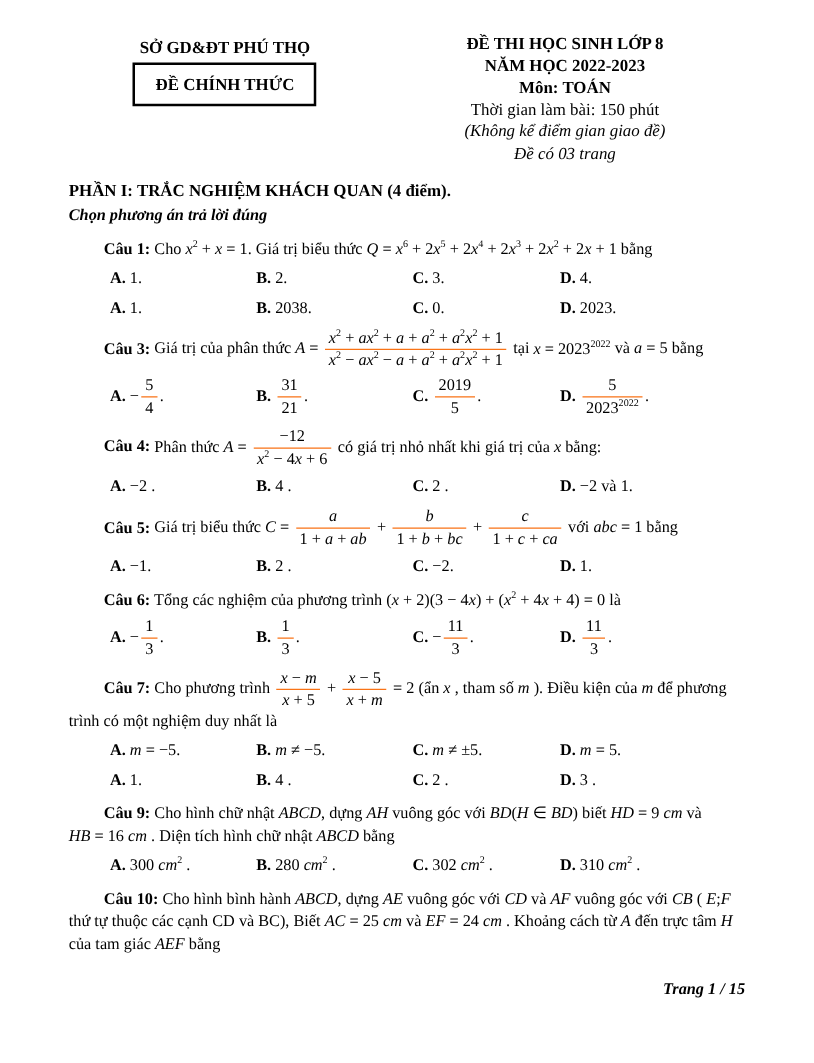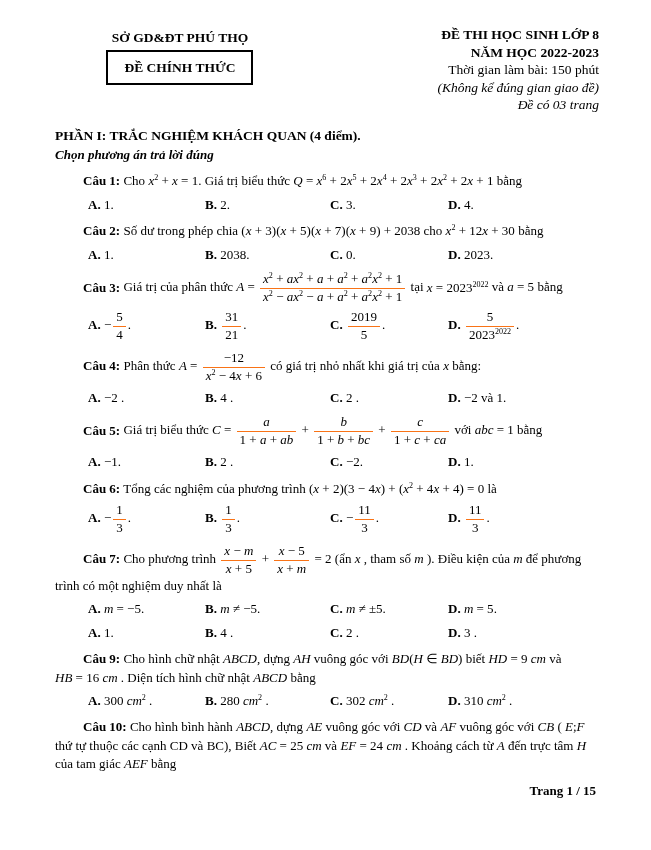--- a/index.html
+++ b/index.html
@@ -9,77 +9,77 @@
         padding:26px 52px 0 55px;}
   .b{font-weight:bold;}
   .i{font-style:italic;}
   .bi{font-weight:bold;font-style:italic;}
   
   .hdr{display:flex;justify-content:space-between;align-items:flex-start;}
   .hdr-left{width:255px;text-align:center;padding-top:2px;}
   .hdr-org{font-weight:bold;font-size:13.5px;}
   .hdr-box{display:inline-block;border:2px solid #000;padding:6px 16px;
            margin-top:3px;font-weight:bold;font-size:13.5px;}
-  .hdr-right{width:300px;text-align:right;font-size:13.5px;line-height:1.3;}
+  .hdr-right{width:300px;text-align:center;font-size:13.5px;line-height:1.3;}
   
   .sec-title{margin-top:12px;font-size:13.5px;}
   .sec-sub{margin-top:1px;}
   
   .q-body{margin:8px 0 0;}
   .q-num{font-weight:bold;margin-left:28px;}
   .options{display:grid;grid-template-columns:117px 125px 118px auto;
            padding-left:33px;margin:5px 0 3px;align-items:center;}
   .option .k{font-weight:bold;}
   
   .math{white-space:nowrap;}
   .mv{font-style:italic;}
   sup{font-size:0.62em;line-height:0;vertical-align:super;}
   .frac{display:inline-block;vertical-align:middle;text-align:center;
         padding:0 2px;line-height:1.15;}
   .frac .num{display:block;border-bottom:1px solid #f97316;padding:0 3px 1px;}
   .frac .den{display:block;padding:1px 3px 0;}
   
-  .footer{position:absolute;right:55px;bottom:50px;font-weight:bold;}
+  .footer{position:absolute;right:55px;bottom:50px;font-weight:bold;font-style:italic;}
 </style>
 </head>
 <body>
 
 <div class="page">
 
   <header class="hdr">
     <div class="hdr-left">
       <div class="hdr-org">SỞ GD&amp;ĐT PHÚ THỌ</div>
       <div>
         <span class="hdr-box">ĐỀ CHÍNH THỨC</span>
       </div>
     </div>
     <div class="hdr-right">
       <div class="b">ĐỀ THI HỌC SINH LỚP 8</div>
       <div class="b">NĂM HỌC 2022-2023</div>
+      <div class="b">Môn: TOÁN</div>
       <div>Thời gian làm bài: 150 phút</div>
-      <div class="i">(Không kể đúng gian giao đề)</div>
+      <div class="i">(Không kể điểm gian giao đề)</div>
       <div class="i">Đề có 03 trang</div>
     </div>
   </header>
 
   <div class="sec-title b">PHẦN I: TRẮC NGHIỆM KHÁCH QUAN (4 điểm).</div>
   <div class="sec-sub bi">Chọn phương án trả lời đúng</div>
 
   <main id="questions">
       <div>
         <p class="q-body"><span class="q-num">Câu 1:</span> Cho <span class="math"><span class="mv">x</span><sup>2</sup> + <span class="mv">x</span> = 1.</span> Giá trị biểu thức <span class="math"><span class="mv">Q</span> = <span class="mv">x</span><sup>6</sup> + 2<span class="mv">x</span><sup>5</sup> + 2<span class="mv">x</span><sup>4</sup> + 2<span class="mv">x</span><sup>3</sup> + 2<span class="mv">x</span><sup>2</sup> + 2<span class="mv">x</span> + 1</span> bằng</p>
         <div class="options">
           <span class="option"><span class="k">A.</span> 1.</span>
           <span class="option"><span class="k">B.</span> 2.</span>
           <span class="option"><span class="k">C.</span> 3.</span>
           <span class="option"><span class="k">D.</span> 4.</span>
         </div>
       </div>
       <div>
-        <p class="q-body"><span class="q-num">Câu 2:</span> Số dư trong phép chia <span class="math">(<span class="mv">x</span> + 3)(<span class="mv">x</span> + 5)(<span class="mv">x</span> + 7)(<span class="mv">x</span> + 9) + 2038</span> cho <span class="math"><span class="mv">x</span><sup>2</sup> + 12<span class="mv">x</span> + 30</span> bằng</p>
         <div class="options">
           <span class="option"><span class="k">A.</span> 1.</span>
           <span class="option"><span class="k">B.</span> 2038.</span>
           <span class="option"><span class="k">C.</span> 0.</span>
           <span class="option"><span class="k">D.</span> 2023.</span>
         </div>
       </div>
       <div>
         <p class="q-body"><span class="q-num">Câu 3:</span> Giá trị của phân thức <span class="math"><span class="mv">A</span> = </span><span class="frac"><span class="num"><span class="mv">x</span><sup>2</sup> + <span class="mv">ax</span><sup>2</sup> + <span class="mv">a</span> + <span class="mv">a</span><sup>2</sup> + <span class="mv">a</span><sup>2</sup><span class="mv">x</span><sup>2</sup> + 1</span><span class="den"><span class="mv">x</span><sup>2</sup> − <span class="mv">ax</span><sup>2</sup> − <span class="mv">a</span> + <span class="mv">a</span><sup>2</sup> + <span class="mv">a</span><sup>2</sup><span class="mv">x</span><sup>2</sup> + 1</span></span> tại <span class="math"><span class="mv">x</span> = 2023<sup>2022</sup></span> và <span class="math"><span class="mv">a</span> = 5</span> bằng</p>
         <div class="options">

